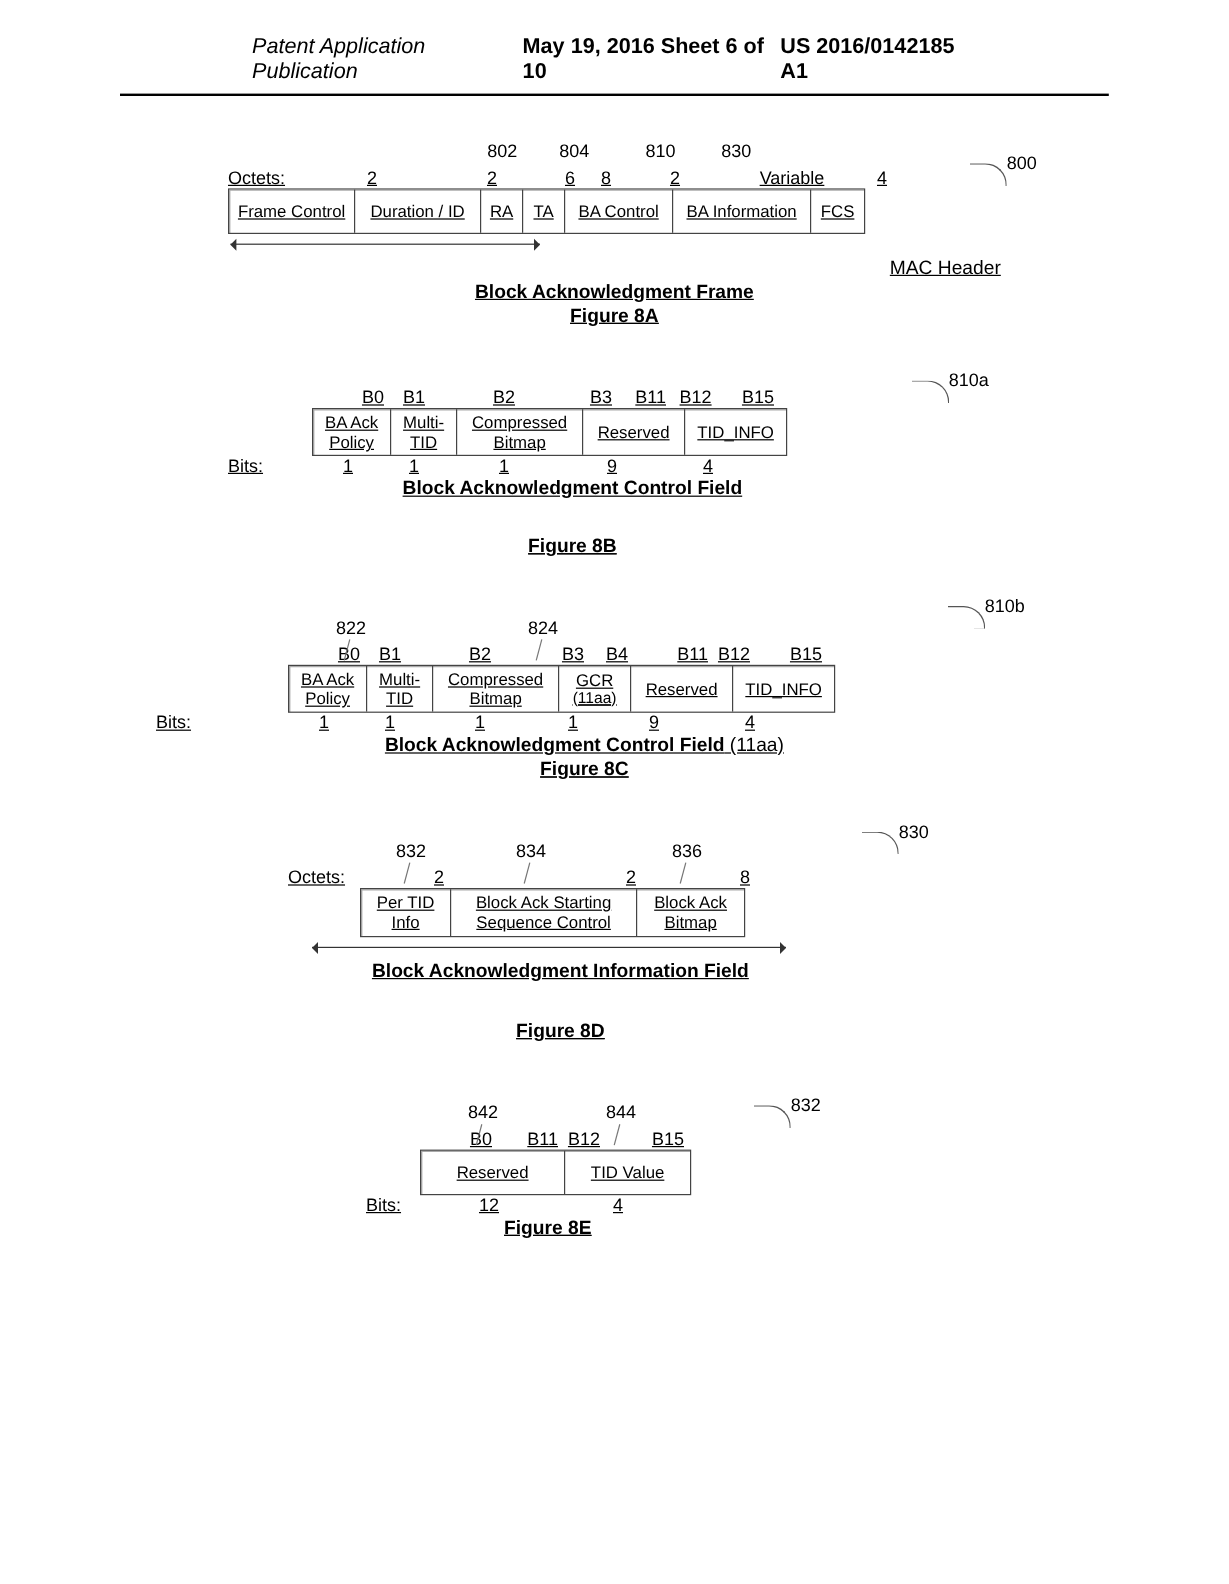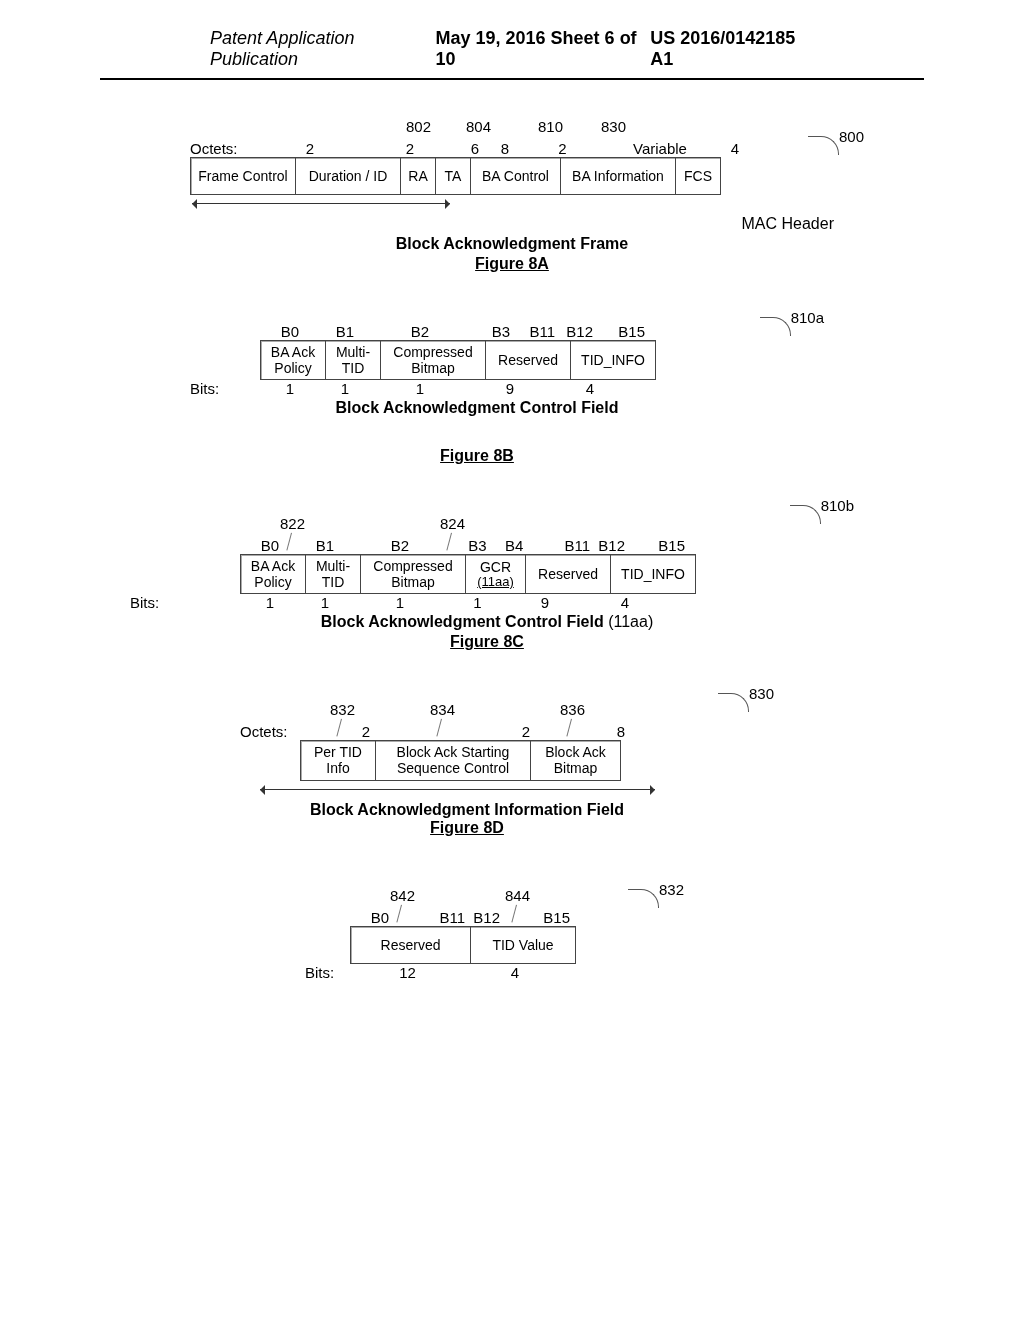--- a/index.html
+++ b/index.html
@@ -19,20 +19,21 @@
     border-bottom: 2px solid #000;
     margin: 0 100px;
     font-weight: 500;
   }
   .header .left { font-style: italic; font-weight: 400;}
   .header .mid, .header .right { font-weight: 700; }
 
   .content {
     padding: 60px 190px 0 190px;
     font-size: 16px;
+    text-decoration: underline;
   }
 
   .figsection {
     margin-bottom: 50px;
     position: relative;
   }
 
   .callouts { position: relative; height: 22px; }
   .callouts .c {
     position: absolute;
@@ -72,21 +73,21 @@
   .numsRow .lbl, .numsRowBelow .lbl {
     width: 70px;
     flex-shrink:0;
   }
   .numsRow .n, .numsRowBelow .n { text-align: center; }
 
   .bitPos {
     display:flex;
     font-size:15px;
   }
-  .bitPos .p { text-align:center; }
+  .bitPos .p { text-align:right; }
 
   .arrowLine {
     position: relative;
     height: 16px;
     margin-top: 2px;
   }
   .arrowLine .bar {
     position: absolute;
     top: 6px;
     height: 1px;
@@ -296,21 +297,21 @@
 Info</div>
       <div class="cell" style="width:150px;white-space:pre-line;">Block Ack Starting
 Sequence Control</div>
       <div class="cell" style="width:85px;white-space:pre-line;">Block Ack
 Bitmap</div>
     </div>
     <div class="arrowLine" style="width:400px; margin-left:-40px;">
       <div class="bar" style="left:0; width:395px;"></div>
     </div>
     <div class="caption bold" style="padding-right:200px;">Block Acknowledgment Information Field</div>
-    <div class="figtitle" style="margin-top:0; padding-right:200px;">Figure 8D</div>
+    <div class="figtitle" style="margin-top:32px; padding-right:200px;">Figure 8D</div>
   </div>
 
   <div class="figsection" style="padding-left:160px;">
     <div class="refarrow" style="top:-6px; right:150px;">
       <span class="swoop"></span><span class="num">832</span>
     </div>
 
     <div class="callouts">
       <span class="c" style="left:40px;"><span class="lead"></span><span>842</span></span>
       <span class="c" style="left:155px;text-align:center;"><span class="lead"></span><span>844</span></span>
@@ -326,15 +327,16 @@
     <div class="boxrow" style="width:fit-content;">
       <div class="cell" style="width:115px">Reserved</div>
       <div class="cell" style="width:100px">TID Value</div>
     </div>
 
     <div class="numsRowBelow" style="margin-left:-45px;">
       <span class="lbl" style="width:45px;">Bits:</span>
       <span class="n" style="width:115px">12</span>
       <span class="n" style="width:100px">4</span>
     </div>
+    <div class="figtitle" style="text-align:left; padding-left:70px;">Figure 8E</div>
   </div>
 
 </div>
 
 </body></html>

